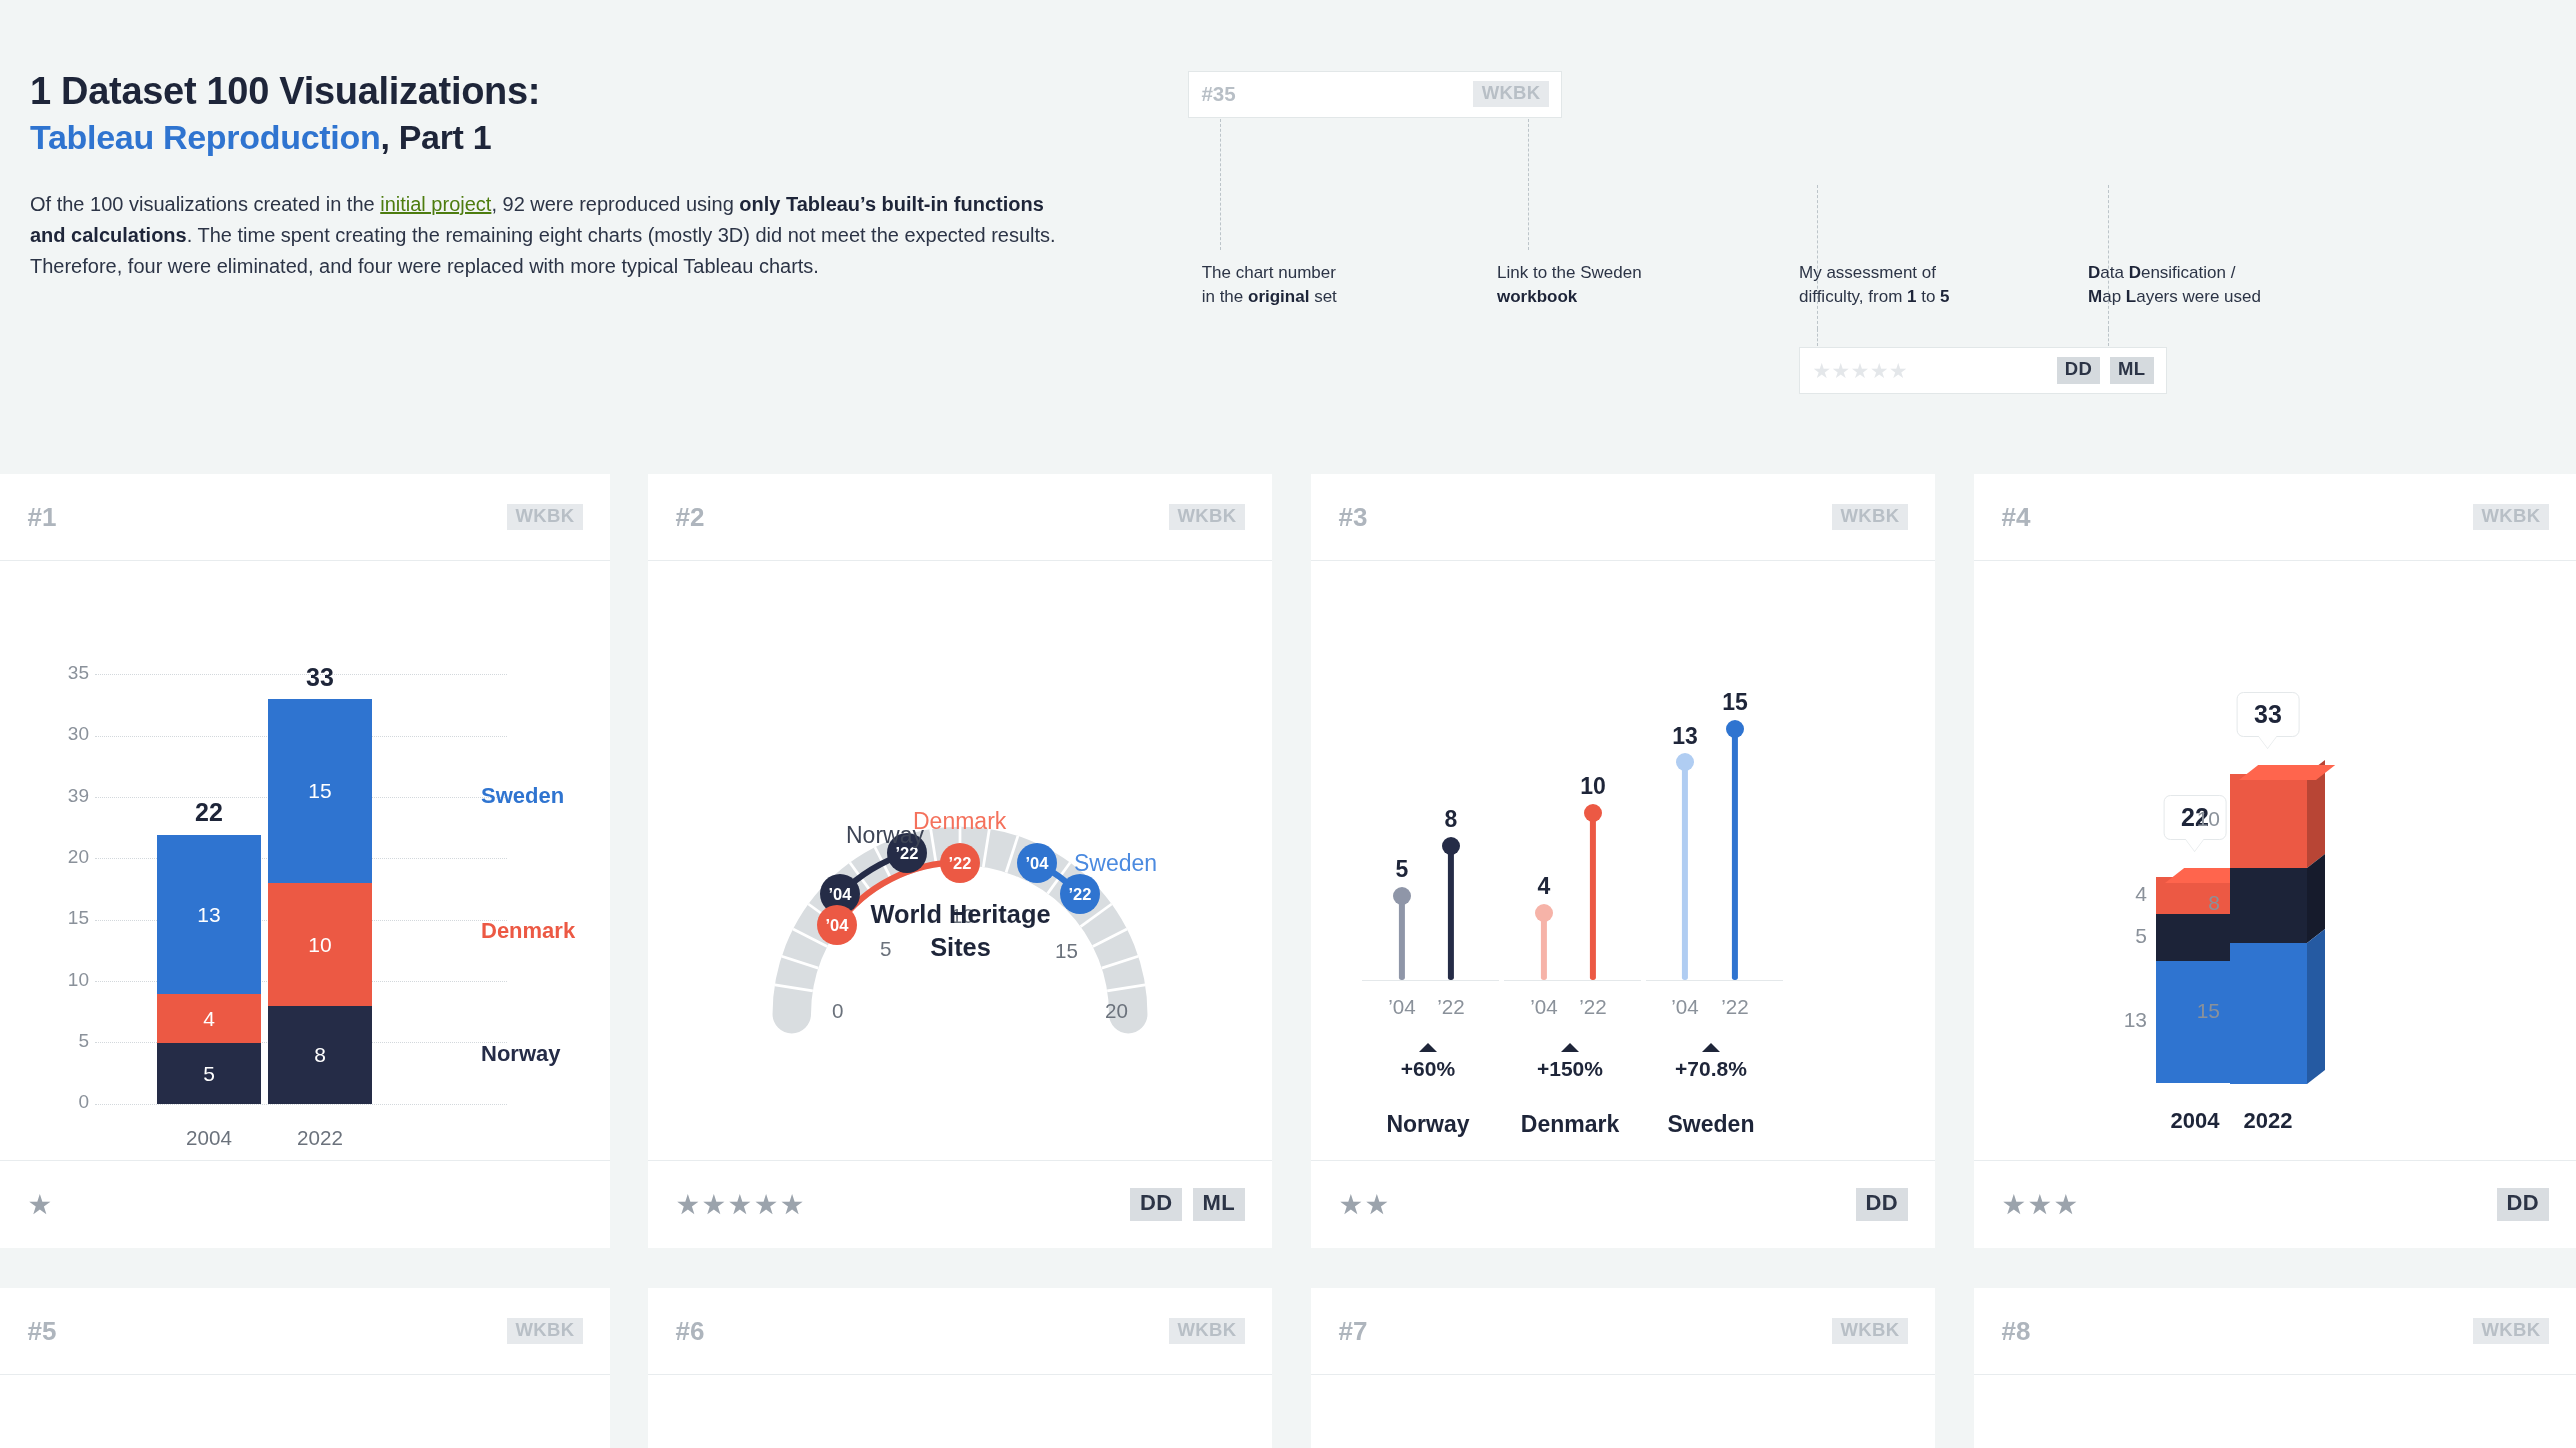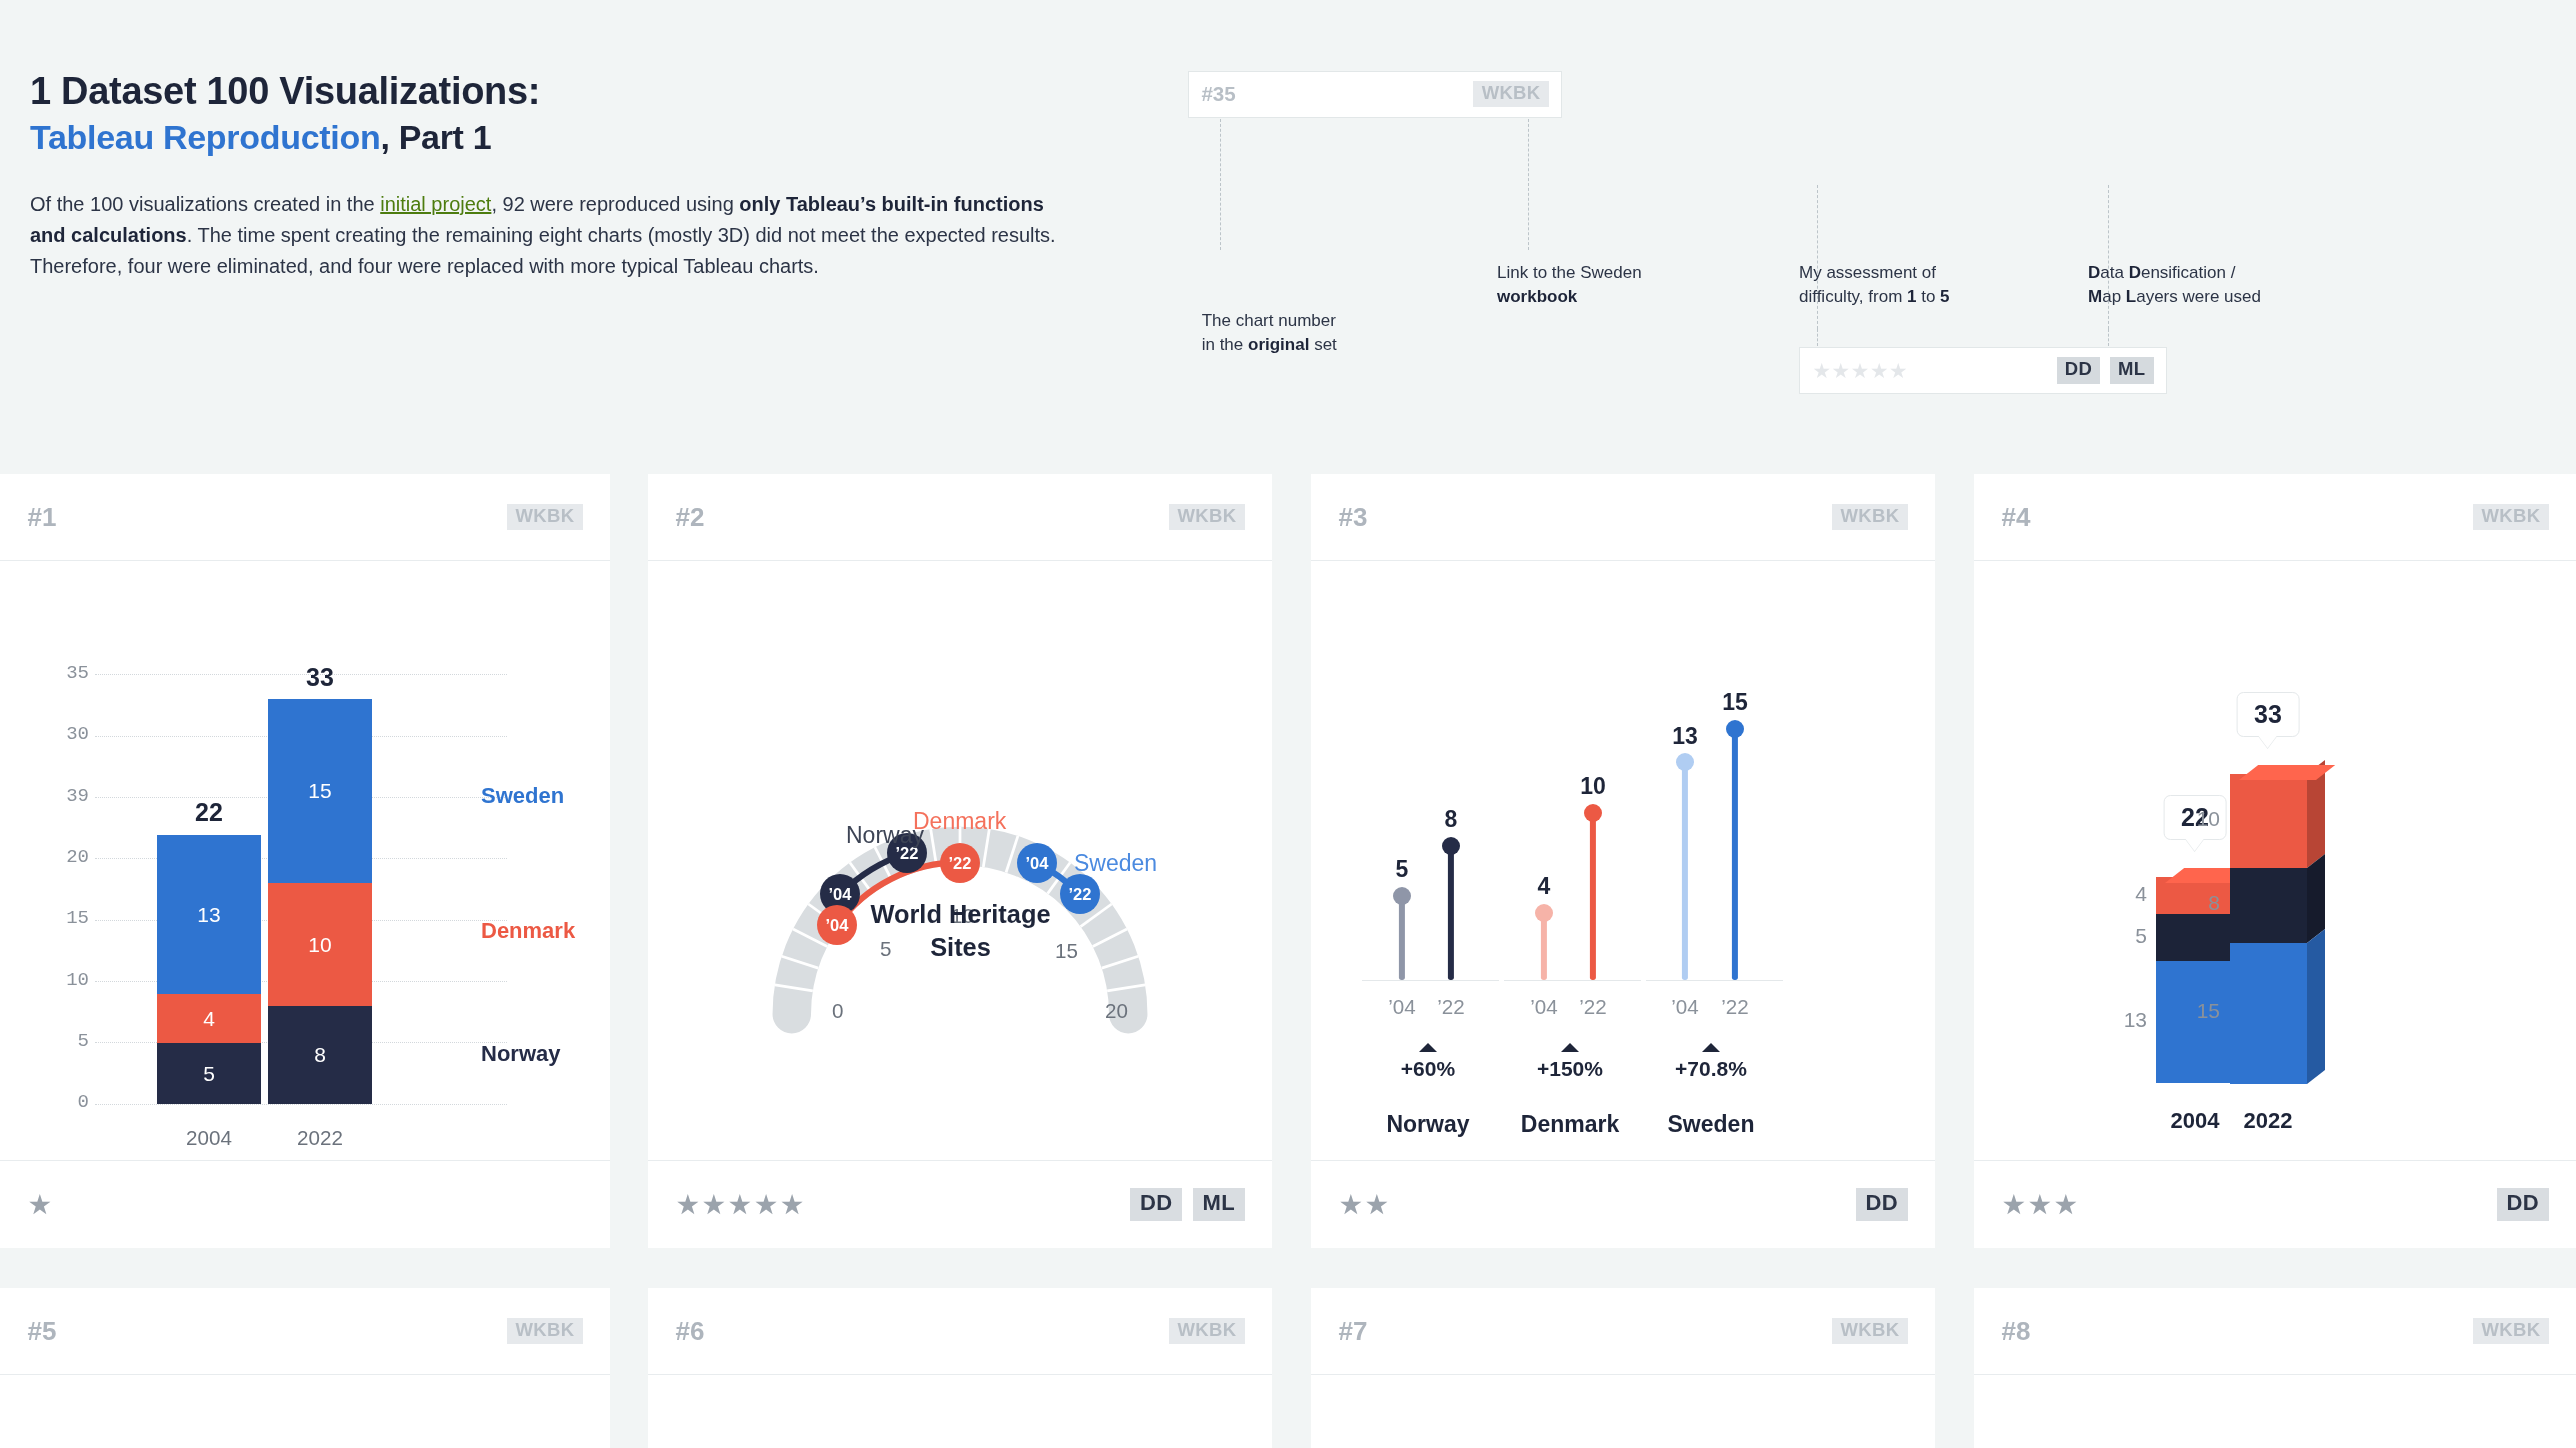--- a/index.html
+++ b/index.html
@@ -36,21 +36,21 @@
   .kb-spacer { flex: 1; }
   .badge {
     background: #e6e9ec; color: #b8bfc6; font-size: 18.5px; font-weight: 600;
     padding: 2.1px 8.2px 3.4px; letter-spacing: 0.3px; line-height: 1.12;
   }
   .badge.dark { color: #2c3446; background: #d5dade; }
   .kb-stars { font-size: 20.6px; color: #e4e7ea; letter-spacing: 0.7px; }
 
   .kb-caption { position: absolute; font-size: 17px; line-height: 1.42; color: #2c3446; }
   .kb-caption b { font-weight: 700; color: #1e2539; }
-  #cap-1 { left: 13.7px; top: 196px; width: 206px; margin-top: 48px; }
+  #cap-1 { left: 13.7px; top: 196px; width: 206px; }
   #cap-2 { left: 309px; top: 196px; width: 227px; }
   #cap-3 { left: 611px; top: 196px; width: 227px; }
   #cap-4 { left: 900px; top: 196px; width: 275px; }
 
   .leader { position: absolute; border-left: 1.4px dashed #bcc4c9; width: 0; }
   #ld-1 { left: 32px;  top: 54px;  height: 131px; }
   #ld-2 { left: 340px; top: 54px;  height: 131px; }
   #ld-3 { left: 629px; top: 264px; height: 17px; }
   #ld-4 { left: 920px;top: 264px; height: 17px; }
   #ld-3b{ left: 629px; top: 120px; height: 144px; }
@@ -84,21 +84,21 @@
   #card3 { left: 1311px; top: 0px; width: 624px;  height: 774px; }
   #card4 { left: 1974px; top: 0px; width: 602px;  height: 774px; }
 
   #card5 { left: 0px;    top: 814px; width: 610px; height: 161px; }
   #card6 { left: 648px;  top: 814px; width: 624px; height: 161px; }
   #card7 { left: 1311px; top: 814px; width: 624px; height: 161px; }
   #card8 { left: 1974px; top: 814px; width: 602px; height: 161px; }
 
   
   #c1 { position: absolute; inset: 0; }
-  .c1-axis-lbl { position: absolute; right: 0; font-size: 19px; color: #8a919a; text-align: right; width: 41px; font-family: Liberation Mono, monospace; }
+  .c1-axis-lbl { position: absolute; right: 0; font-size: 19px; color: #8a919a; text-align: right; width: 41px; }
   .c1-grid { position: absolute; left: 0; height: 0; border-top: 1.4px dotted #d3d8dc; }
   .c1-bar { position: absolute; width: 104px; }
   .c1-seg { position: absolute; width: 100%; display: flex; align-items: center; justify-content: center;
             color: #ffffff; font-size: 21px; }
   .c1-total { position: absolute; font-size: 25px; font-weight: 700; color: #1e2539; text-align: center; width: 104px; }
   .c1-xlbl { position: absolute; font-size: 20.6px; color: #6b727c; text-align: center; width: 104px; }
   .c1-legend { position: absolute; font-size: 22px; font-weight: 700; }
 
   
   #c2 { position: absolute; inset: 0; }

